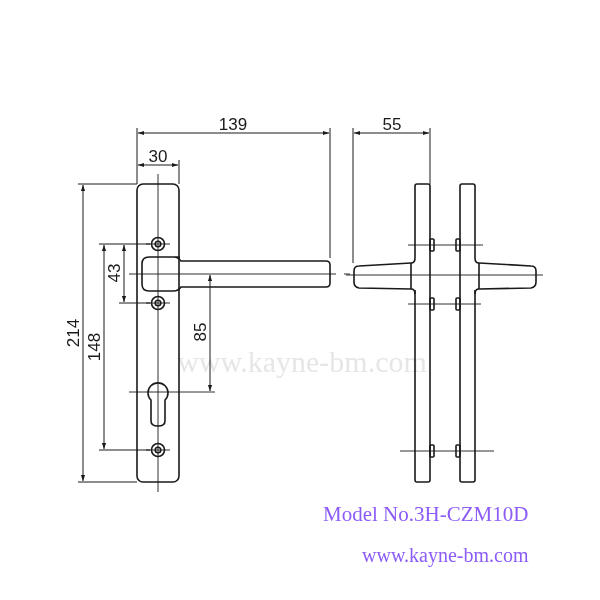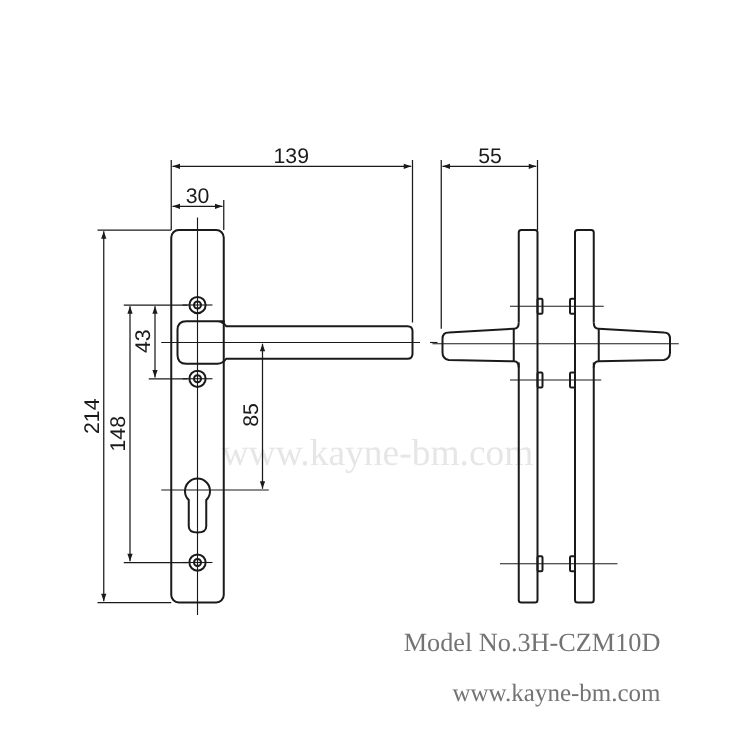--- a/index.html
+++ b/index.html
@@ -1,20 +1,20 @@
 <!DOCTYPE html>
 <html><head>
 <meta charset="utf-8">
 <style>
   html, body { margin: 0; padding: 0; background: #ffffff; }
   body { width: 600px; height: 600px; position: relative; overflow: hidden; }
   svg { position: absolute; left: 0; top: 0; }
   .dimtext { font-family: "Liberation Sans", sans-serif; font-size: 17px; fill: #1a1a1a; }
   .wm { font-family: "Liberation Serif", serif; font-size: 30px; fill: #e6e6e6; }
-  .caption { position: absolute; font-family: "Liberation Serif", serif; color: #737373; white-space: nowrap; }
+  .caption { position: absolute; font-family: "Liberation Serif", serif; color: #8b5cf6; white-space: nowrap; }
   #model { left: 323px; top: 502px; font-size: 21px; }
   #site { left: 362px; top: 544px; font-size: 20px; }
 </style>
 </head>
 <body>
 
 <svg width="600" height="600" viewBox="0 0 600 600">
   <defs>
     <marker id="arr" viewBox="0 0 10 10" refX="10" refY="5" markerWidth="9" markerHeight="6" orient="auto-start-reverse" markerUnits="userSpaceOnUse">
       <path d="M0,1.5 L10,5 L0,8.5 z" fill="#1a1a1a"></path>

